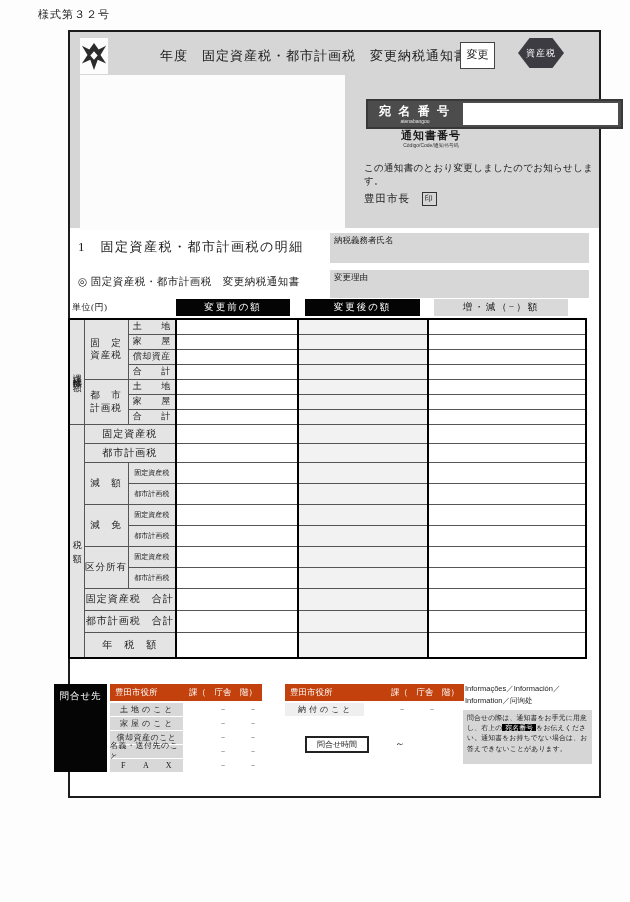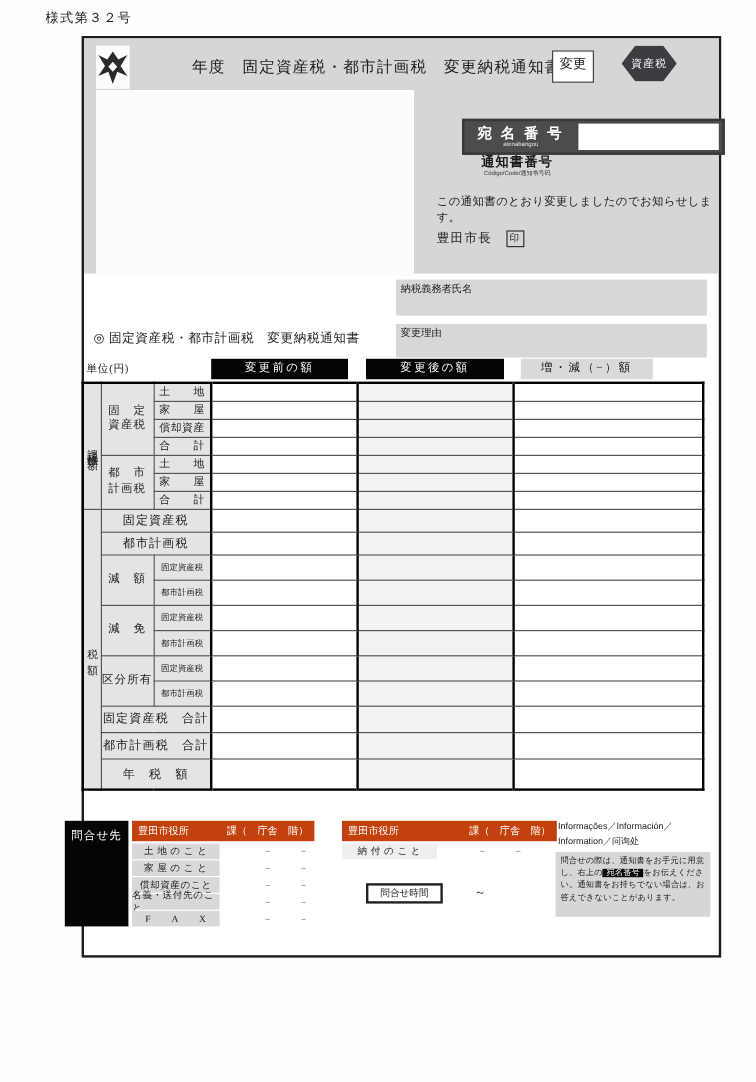--- a/index.html
+++ b/index.html
@@ -9,21 +9,21 @@
   .page{position:absolute;left:68px;top:30px;width:533px;height:768px;border:2px solid #1c1c1c;box-sizing:border-box;background:#fff;}
   .page *{box-sizing:border-box;}
 
   
   .topband{position:absolute;left:0;top:0;width:529px;height:196px;background:#d6d6d6;}
   .logo{position:absolute;left:10px;top:6px;width:28px;height:36px;background:#fcfcfc;display:flex;align-items:center;justify-content:center;}
   .title{position:absolute;left:90px;top:15px;width:300px;text-align:center;font-size:13px;letter-spacing:1px;white-space:nowrap;}
   .chgbox{position:absolute;left:390px;top:10px;width:35px;height:27px;border:1px solid #444;background:#fff;font-size:11px;text-align:center;line-height:23px;}
   .hexbadge{position:absolute;left:448px;top:6px;width:46px;height:30px;background:#3c3c42;color:#fff;font-size:9px;letter-spacing:1px;text-align:center;line-height:30px;clip-path:polygon(0 50%,25% 0,75% 0,100% 50%,75% 100%,25% 100%);}
   .addrwin{position:absolute;left:10px;top:43px;width:265px;height:155px;background:#fcfcfc;}
-  .atena{position:absolute;left:315px;top:67px;width:219px;height:30px;background:#4c4c4c;border:2px solid #383838;display:flex;align-items:center;padding:1px 3px;}
+  .atena{position:absolute;left:296px;top:67px;width:257px;height:30px;background:#4c4c4c;border:2px solid #383838;display:flex;align-items:center;padding:1px 3px;}
   .atena-wrap{width:88px;text-align:center;color:#fff;}
   .atena-label{font-family:"Liberation Sans","DejaVu Sans",sans-serif;font-weight:bold;font-size:12px;letter-spacing:2px;line-height:13px;}
   .atena-sub{font-family:"Liberation Sans","DejaVu Sans",sans-serif;font-size:5px;color:#e5e5e5;line-height:6px;}
   .atena-input{flex:1;height:22px;background:#fff;margin-left:4px;}
   .codeline{position:absolute;left:316px;top:97px;width:90px;text-align:center;}
   .code-label{font-family:"Liberation Sans","DejaVu Sans",sans-serif;font-weight:bold;font-size:11px;letter-spacing:1px;line-height:13px;}
   .code-sub{font-family:"Liberation Sans","DejaVu Sans",sans-serif;font-size:5px;color:#333;line-height:7px;}
   .msg{position:absolute;left:294px;top:130px;width:235px;font-size:9.5px;letter-spacing:0.3px;}
   .mayor-row{position:absolute;left:294px;top:160px;font-size:10.5px;letter-spacing:1px;}
   .seal{display:inline-block;border:1px solid #333;font-size:8px;padding:1px 2px;margin-left:8px;line-height:10px;vertical-align:1px;}
@@ -35,21 +35,21 @@
   .taxpayer{left:260px;top:201px;width:259px;height:30px;font-family:Liberation Serif, serif;}
   .reason{left:260px;top:238px;width:259px;height:28px;}
 
   
   .unit{position:absolute;left:2px;top:269px;font-size:9px;letter-spacing:0.5px;}
   .colhead{position:absolute;top:267px;height:17px;font-size:9.5px;letter-spacing:2px;text-align:center;line-height:17px;}
   .ch-dark{background:#040404;color:#fff;}
   .ch-gray{background:#d9d9d9;color:#111;}
   .ch-before{left:106px;width:114px;}
   .ch-after{left:235px;width:115px;}
-  .ch-diff{left:364px;width:110px;}
+  .ch-diff{left:364px;width:134px;}
 
   
   .grid{position:absolute;left:-2px;top:286px;border-collapse:collapse;table-layout:fixed;border:2px solid #000;}
   .grid td{border:1px solid #555;padding:0;overflow:hidden;}
   .grid td.v1,.grid td.v2,.grid td.v3{border-left:2px solid #000;background:#fff;}
   .grid td.v2{background:#f2f2f2;}
   .vlab{writing-mode:vertical-rl;text-orientation:upright;font-size:9px;letter-spacing:2px;text-align:center;background:#e4e4e4;}
   .glab{font-size:9.5px;text-align:center;white-space:pre-line;line-height:1.3;background:#e4e4e4;letter-spacing:1px;}
   .slab{font-size:9px;text-align:center;background:#e4e4e4;letter-spacing:0.5px;}
   .tlab{font-size:7px;text-align:center;background:#e4e4e4;}
@@ -108,20 +108,21 @@
       </div>
 
       <div class="msg">この通知書のとおり変更しましたのでお知らせします。</div>
 
       <div class="mayor-row">
         <span>豊田市長</span>
         <span class="seal">印</span>
       </div>
     </div>
 
+    <div class="sec-head">1　固定資産税・都市計画税の明細</div>
     <div class="sec-sub">◎ 固定資産税・都市計画税　変更納税通知書</div>
     <div class="gbox taxpayer">納税義務者氏名</div>
     <div class="gbox reason">変更理由</div>
 
     <div class="unit">単位(円)</div>
     <div class="colhead ch-dark ch-before">変更前の額</div>
     <div class="colhead ch-dark ch-after">変更後の額</div>
     <div class="colhead ch-gray ch-diff">増・減（−）額</div>
 
     <table class="grid">

